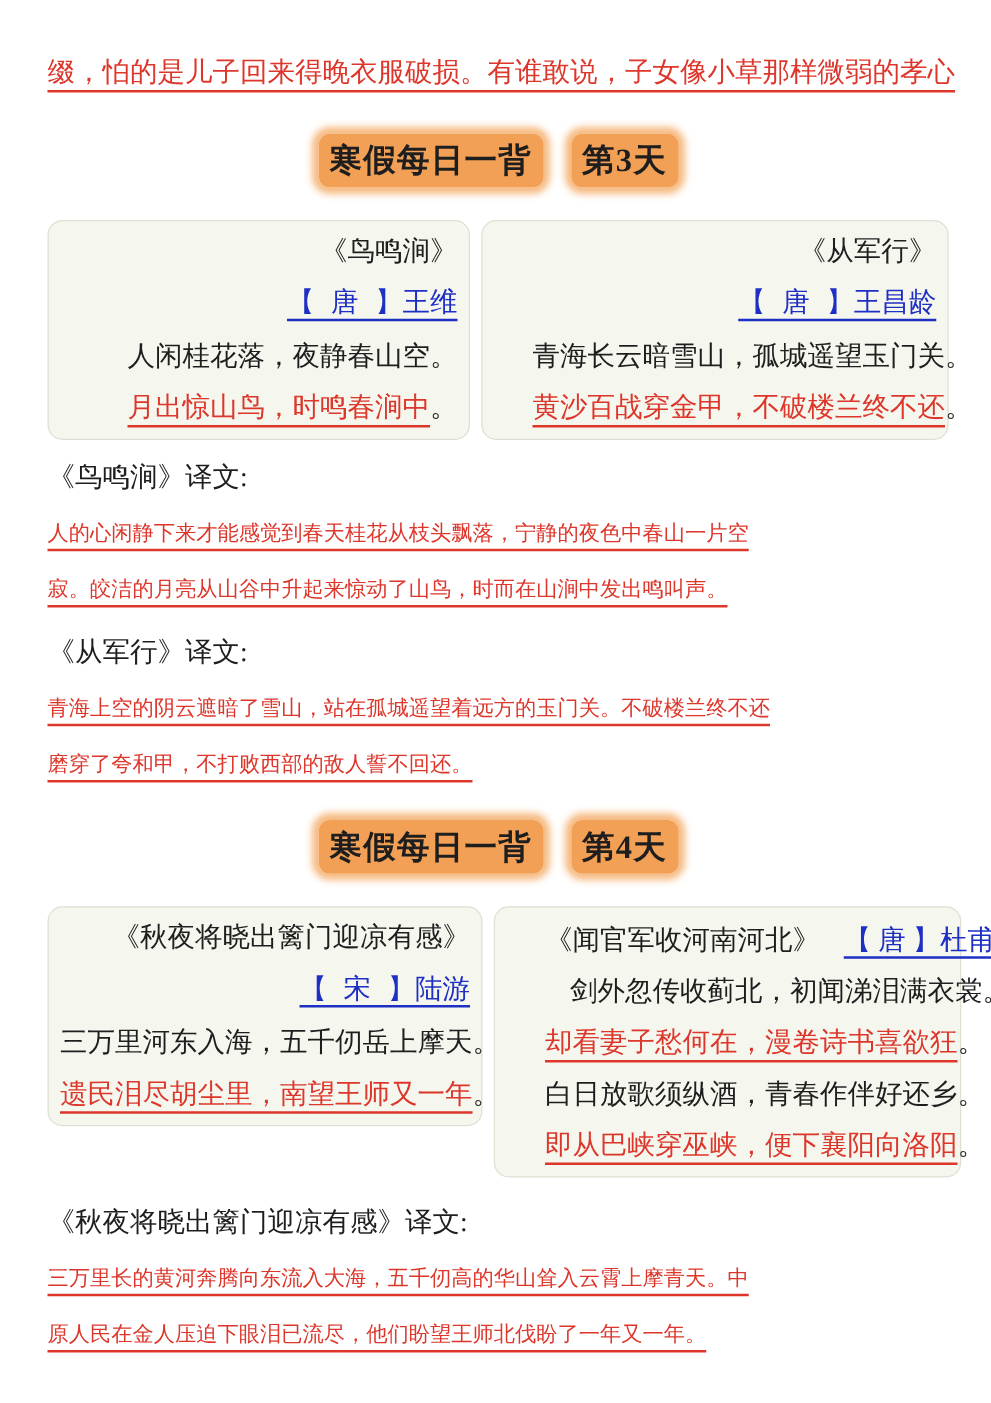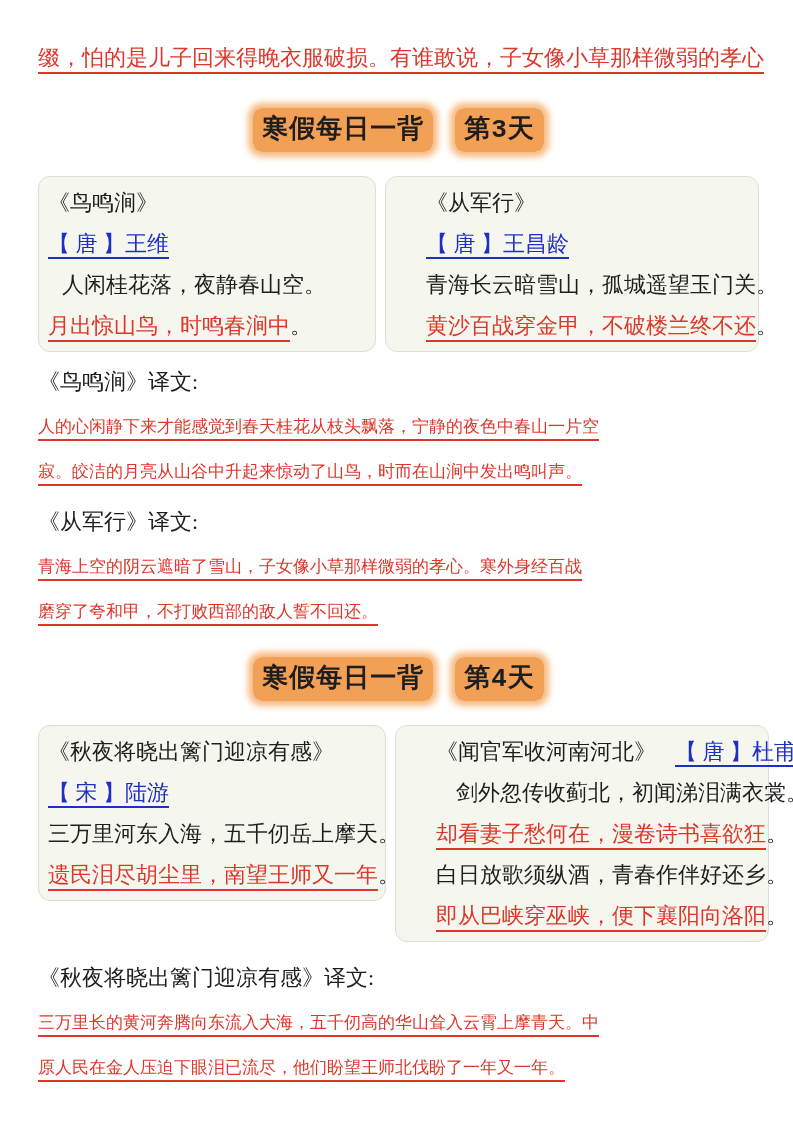--- a/index.html
+++ b/index.html
@@ -27,38 +27,37 @@
     text-underline-offset:7px;
   }
 
   
   .day-header{text-align:center;margin:26px 0 30px;font-size:26px;font-weight:bold;letter-spacing:1px;}
   .hl{
     background:var(--hl);
     border-radius:9px;
     padding:7px 9px;
     box-shadow:0 0 6px 5px rgba(244,166,94,.78);
-    font-family:Liberation Mono, monospace;
   }
   .hl + .hl{margin-left:22px;text-align:right;}
 
   
   .cards{display:flex;gap:9px;margin:24px 0 8px;align-items:flex-start;}
   .card{
     box-sizing:border-box;
     background:var(--card-bg);
     border:1px solid var(--card-border);
     border-radius:12px;
     padding:5px 9px;
     font-size:22px;
   }
   .card.c1{width:348px;}
   .card.c2{width:374px;padding-left:40px;}
-  .card-line{line-height:41px;white-space:nowrap;}
-  .center{text-align:left;}
+  .card-line{line-height:41px;white-space:nowrap;text-align:right;}
+  .center{text-align:right;font-family:Liberation Mono, monospace;}
   .ind{padding-left:14px;}
   .ind2{padding-left:20px;}
   .author-link{
     color:var(--blue);
     text-decoration:underline;
     text-decoration-color:var(--blue);
     text-decoration-thickness:1.5px;
     text-underline-offset:6px;
   }
   .title-inline .author-link{margin-left:19px;}
@@ -97,21 +96,21 @@
   </div>
 
   <div class="tr-block">
     <div class="tr-label">《鸟鸣涧》译文:</div>
     <div class="tr-line"><span class="red-ul">人的心闲静下来才能感觉到春天桂花从枝头飘落，宁静的夜色中春山一片空</span></div>
     <div class="tr-line"><span class="red-ul">寂。皎洁的月亮从山谷中升起来惊动了山鸟，时而在山涧中发出鸣叫声。</span></div>
   </div>
 
   <div class="tr-block">
     <div class="tr-label">《从军行》译文:</div>
-    <div class="tr-line"><span class="red-ul">青海上空的阴云遮暗了雪山，子女像小草那样微弱的孝心。寒外身经百战</span></div>
+    <div class="tr-line"><span class="red-ul">青海上空的阴云遮暗了雪山，站在孤城遥望着远方的玉门关。不破楼兰终不还</span></div>
     <div class="tr-line"><span class="red-ul">磨穿了夸和甲，不打败西部的敌人誓不回还。</span></div>
   </div>
 
   <div class="day-header">
     <span class="hl">寒假每日一背</span><span class="hl">第4天</span>
   </div>
 
   <div class="cards">
     <div class="card c1">
       <div class="card-line center">《秋夜将晓出篱门迎凉有感》</div>

